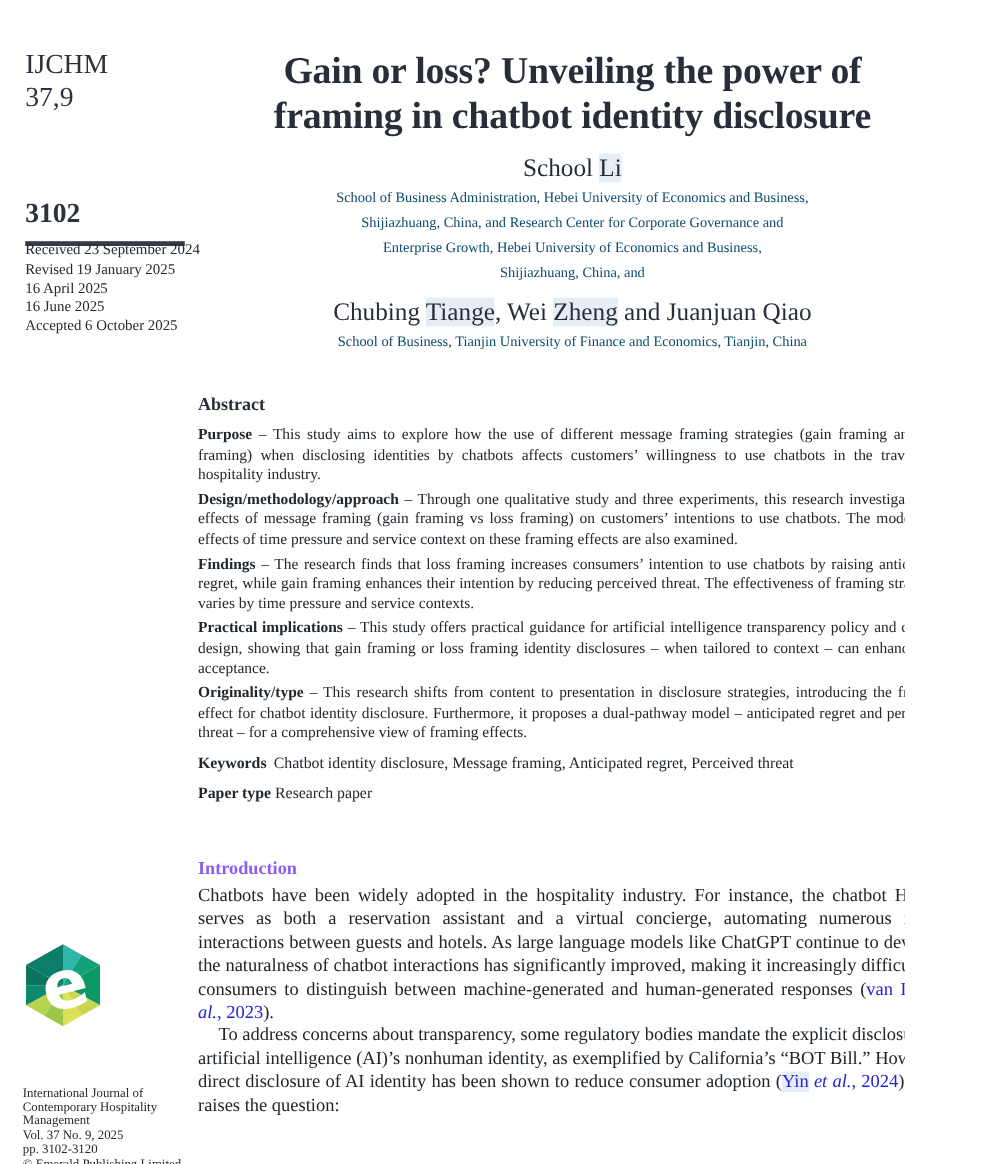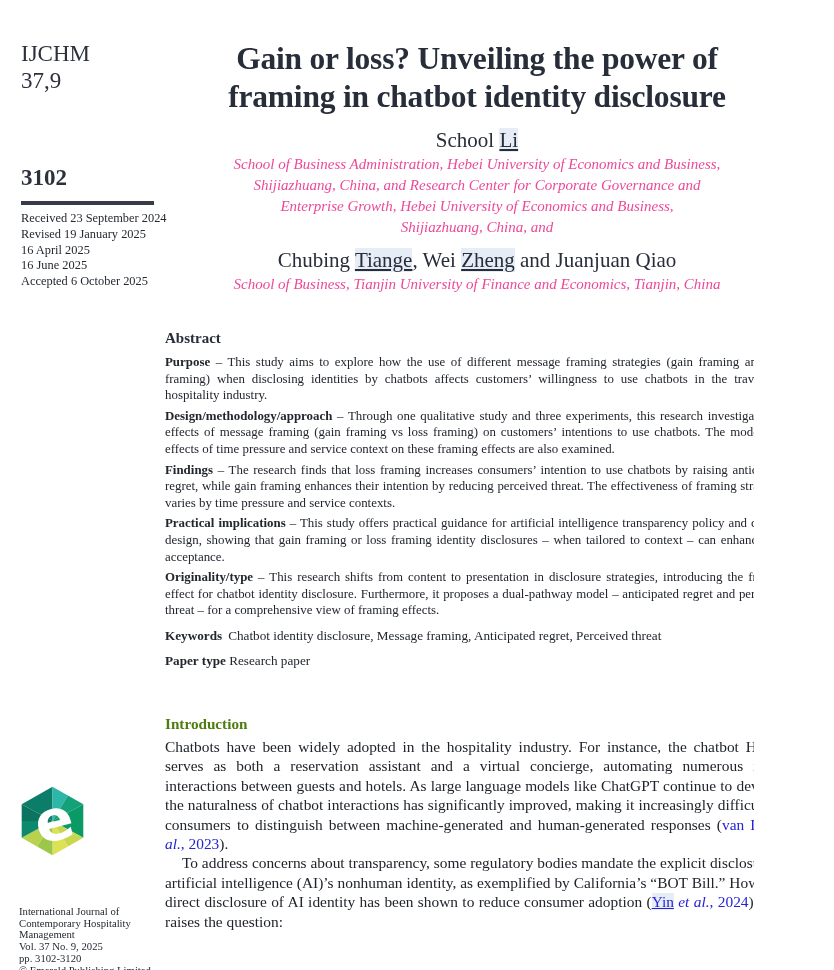--- a/index.html
+++ b/index.html
@@ -3,44 +3,44 @@
 <meta charset="utf-8">
 <style>
   html,body{margin:0;padding:0;background:#ffffff;}
   body{width:834px;height:970px;font-family:"Liberation Serif", serif;color:#22262e;}
   .page{position:relative;width:754px;height:970px;background:#ffffff;overflow:hidden;margin-top:30px;}
 
   
   .masthead{position:absolute;left:21px;top:10px;font-size:23px;line-height:27px;color:#2c313c;}
   .pageno{position:absolute;left:21px;top:135px;font-size:23px;font-weight:bold;color:#2c313c;}
   .rule-thick{position:absolute;left:21px;top:171px;width:133px;height:4px;background:#353c48;}
-  .history{position:absolute;left:21px;top:181px;font-size:12.4px;line-height:15.8px;color:#242932;}
+  .history{position:absolute;left:21px;top:171px;font-size:12.4px;line-height:15.8px;color:#242932;}
   .logo-wrap{position:absolute;left:21px;top:756px;width:63px;height:70px;}
   .imprint{position:absolute;left:19px;top:876px;font-size:10.7px;line-height:11.7px;color:#242932;}
   .imprint a{color:#2323cf;text-decoration:none;}
 
   
   .col{position:absolute;left:165px;width:624px;}
   .title{top:10px;text-align:center;font-size:31.5px;line-height:38px;font-weight:bold;color:#272d39;letter-spacing:-0.2px;}
   .authors{top:97px;text-align:center;color:#272d39;}
   .author-line{font-size:21px;line-height:26px;}
   .authors2{margin-top:9px;}
-  .affil{font-style:italic;font-size:15px;line-height:21px;color:#ec4899;margin-top:1px;}
-  .hl{background:#e7edf7;text-decoration:underline;}
+  .affil{font-size:12px;line-height:21px;color:#0c4a6e;margin-top:1px;}
+  .hl{background:#e7edf7;}
 
   .abstract{top:299px;}
   .sec-head{font-size:15px;line-height:19px;font-weight:bold;color:#272d39;margin-bottom:6px;}
   .abstract p{font-size:12.9px;line-height:16.6px;text-align:justify;margin:0 0 4px 0;color:#22262e;}
   .lbl{font-weight:bold;}
   .kw{margin-top:8px;font-size:13.2px;line-height:18px;}
   .kw .lbl{margin-right:6px;}
   .pt{margin-top:7px;font-size:13.2px;line-height:18px;}
 
   .intro{top:684px;}
-  .intro-head{font-size:15.2px;line-height:19px;font-weight:bold;color:#4d7c0f;margin-bottom:4px;}
+  .intro-head{font-size:15.2px;line-height:19px;font-weight:bold;color:#8b5cf6;margin-bottom:4px;}
   .intro p{font-size:15.4px;line-height:19.4px;text-align:justify;margin:0;color:#20242b;}
   .indent{text-indent:17px;}
   a.cite{color:#2424d4;text-decoration:none;}
 
   .footnote-rule{position:absolute;left:165px;top:941px;width:624px;height:1px;background:#8b8b8b;}
   .funding{position:absolute;left:165px;top:947px;width:624px;font-size:13.3px;line-height:17px;color:#22262e;}
 </style>
 </head>
 <body>
 

